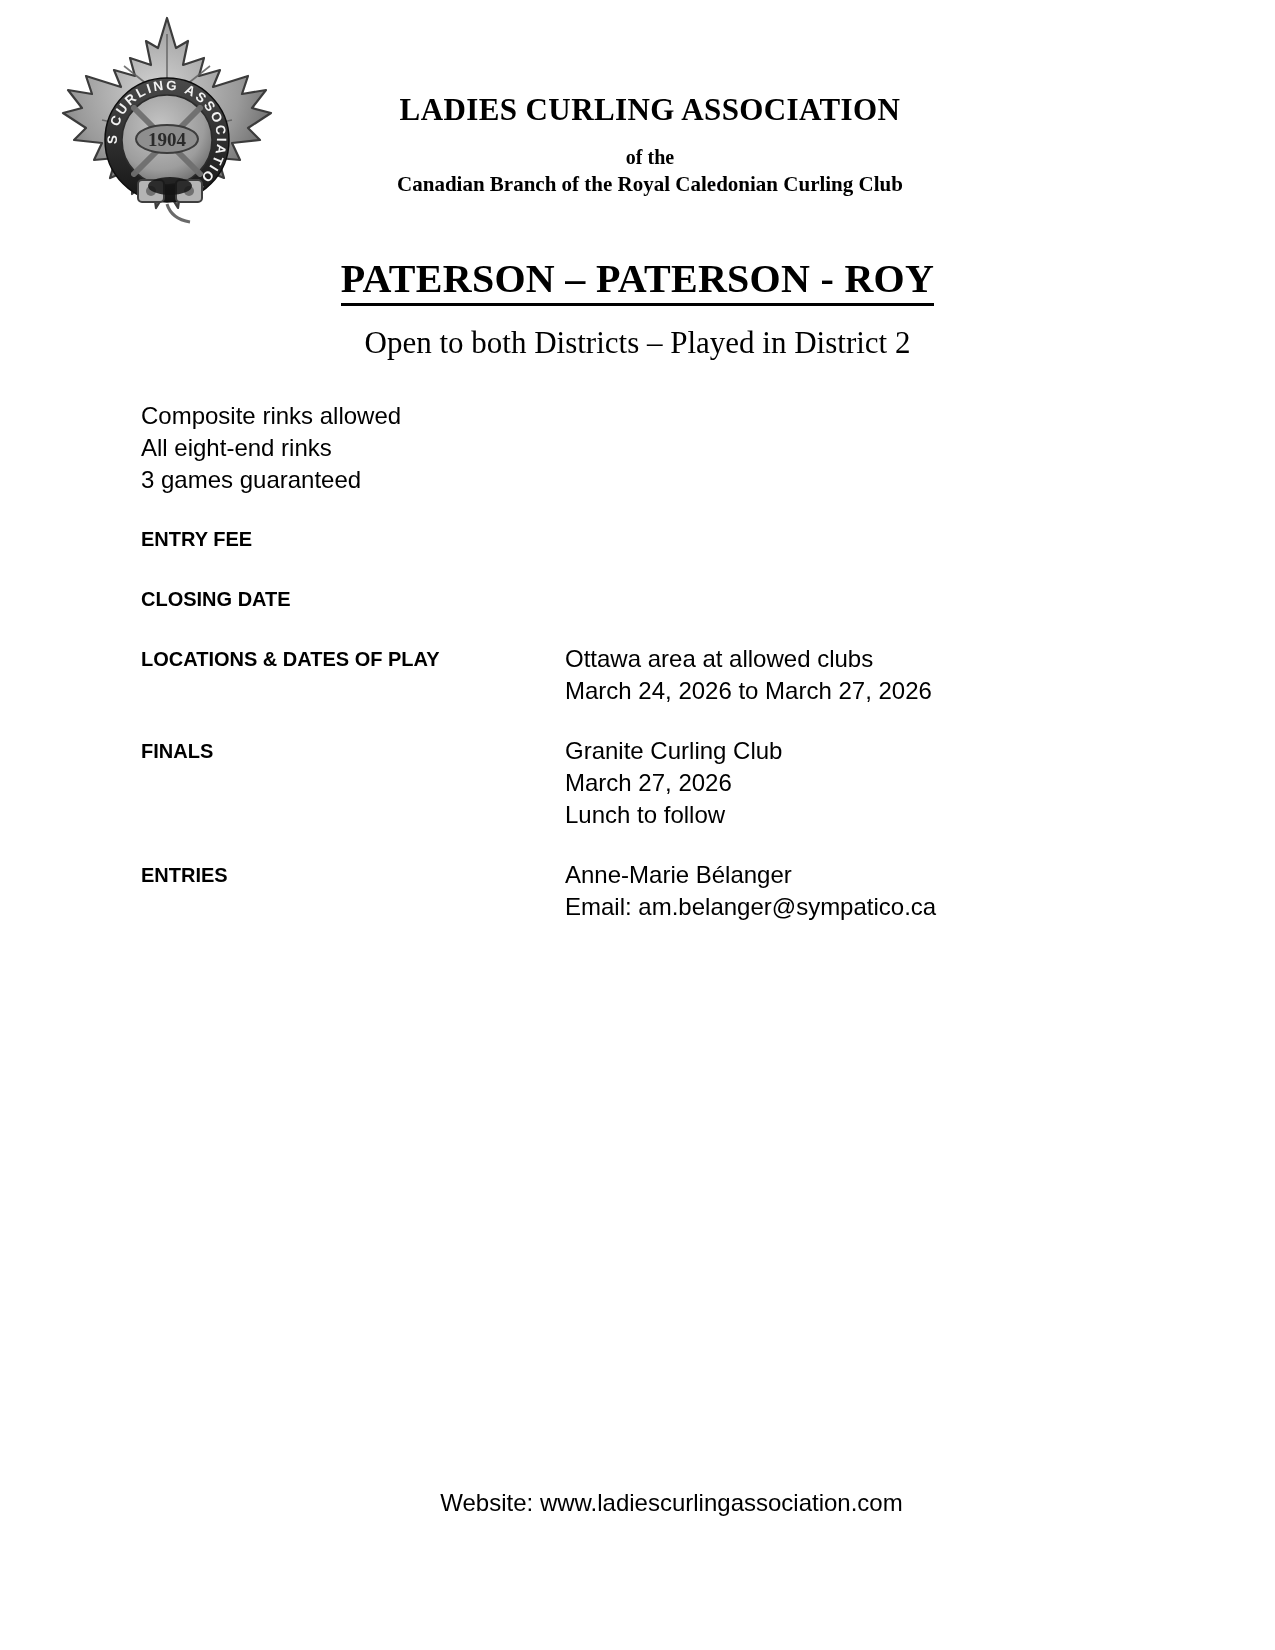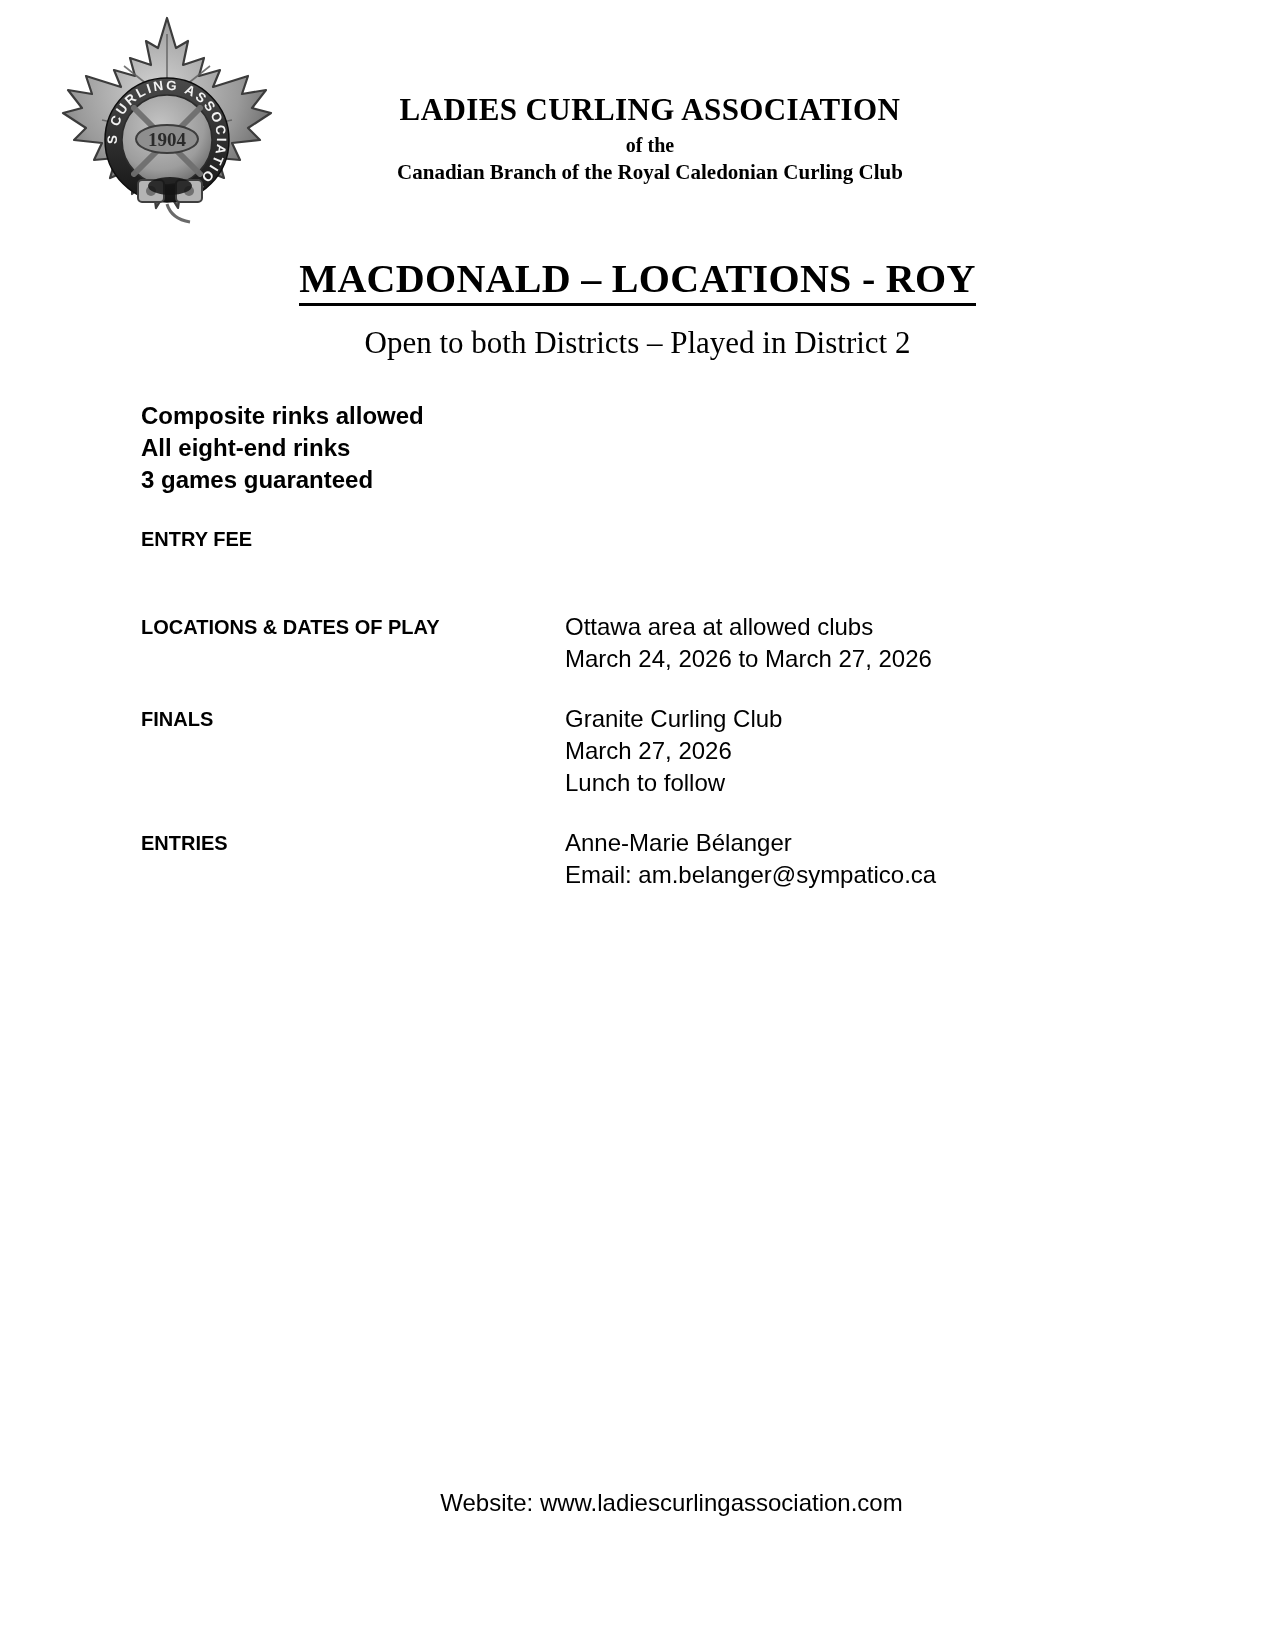--- a/index.html
+++ b/index.html
@@ -57,21 +57,21 @@
   .org-name {
     font-size: 31px;
     font-weight: bold;
     letter-spacing: 0.4px;
     line-height: 1.18;
   }
   .org-of {
     font-size: 20px;
     font-weight: bold;
     line-height: 1.3;
-    margin-top: 3px;
+    margin-top: 15px;
   }
   .org-branch {
     font-size: 21px;
     font-weight: bold;
     line-height: 1.3;
     margin-top: 1px;
   }
 
   
   .doc-title {
@@ -102,21 +102,21 @@
   }
 
   
   .notes {
     position: absolute;
     left: 141px;
     top: 400px;
     width: 700px;
     font-size: 24px;
     line-height: 32px;
-    font-weight: bold;
+    font-weight: normal;
   }
   .notes div { white-space: pre; }
 
   
   .details {
     position: absolute;
     left: 141px;
     top: 523px;
     width: 1000px;
   }
@@ -239,36 +239,37 @@
     </div>
 
     <div class="org-block">
       <div class="org-name">LADIES CURLING ASSOCIATION</div>
       <div class="org-of">of the</div>
       <div class="org-branch">Canadian Branch of the Royal Caledonian Curling Club</div>
     </div>
   </div>
 
   <div class="doc-title">
-    <span>MACDONALD – LOCATIONS - ROY</span>
+    <span>PATERSON – PATERSON - ROY</span>
   </div>
 
   <div class="doc-subtitle">Open to both Districts – Played in District 2</div>
 
   <div class="notes">
     <div>Composite rinks allowed</div>
     <div>All eight-end rinks</div>
     <div>3 games guaranteed</div>
   </div>
 
   <div class="details" id="details-list">
       <div class="row">
         <div class="row-label">ENTRY FEE</div>
       </div>
       <div class="row">
+        <div class="row-label">CLOSING DATE</div>
       </div>
       <div class="row">
         <div class="row-label">LOCATIONS &amp; DATES OF PLAY</div>
         <div class="row-values">
           <div>Ottawa area at allowed clubs</div>
           <div>March 24, 2026 to March 27, 2026</div>
         </div>
       </div>
       <div class="row">
         <div class="row-label">FINALS</div>

